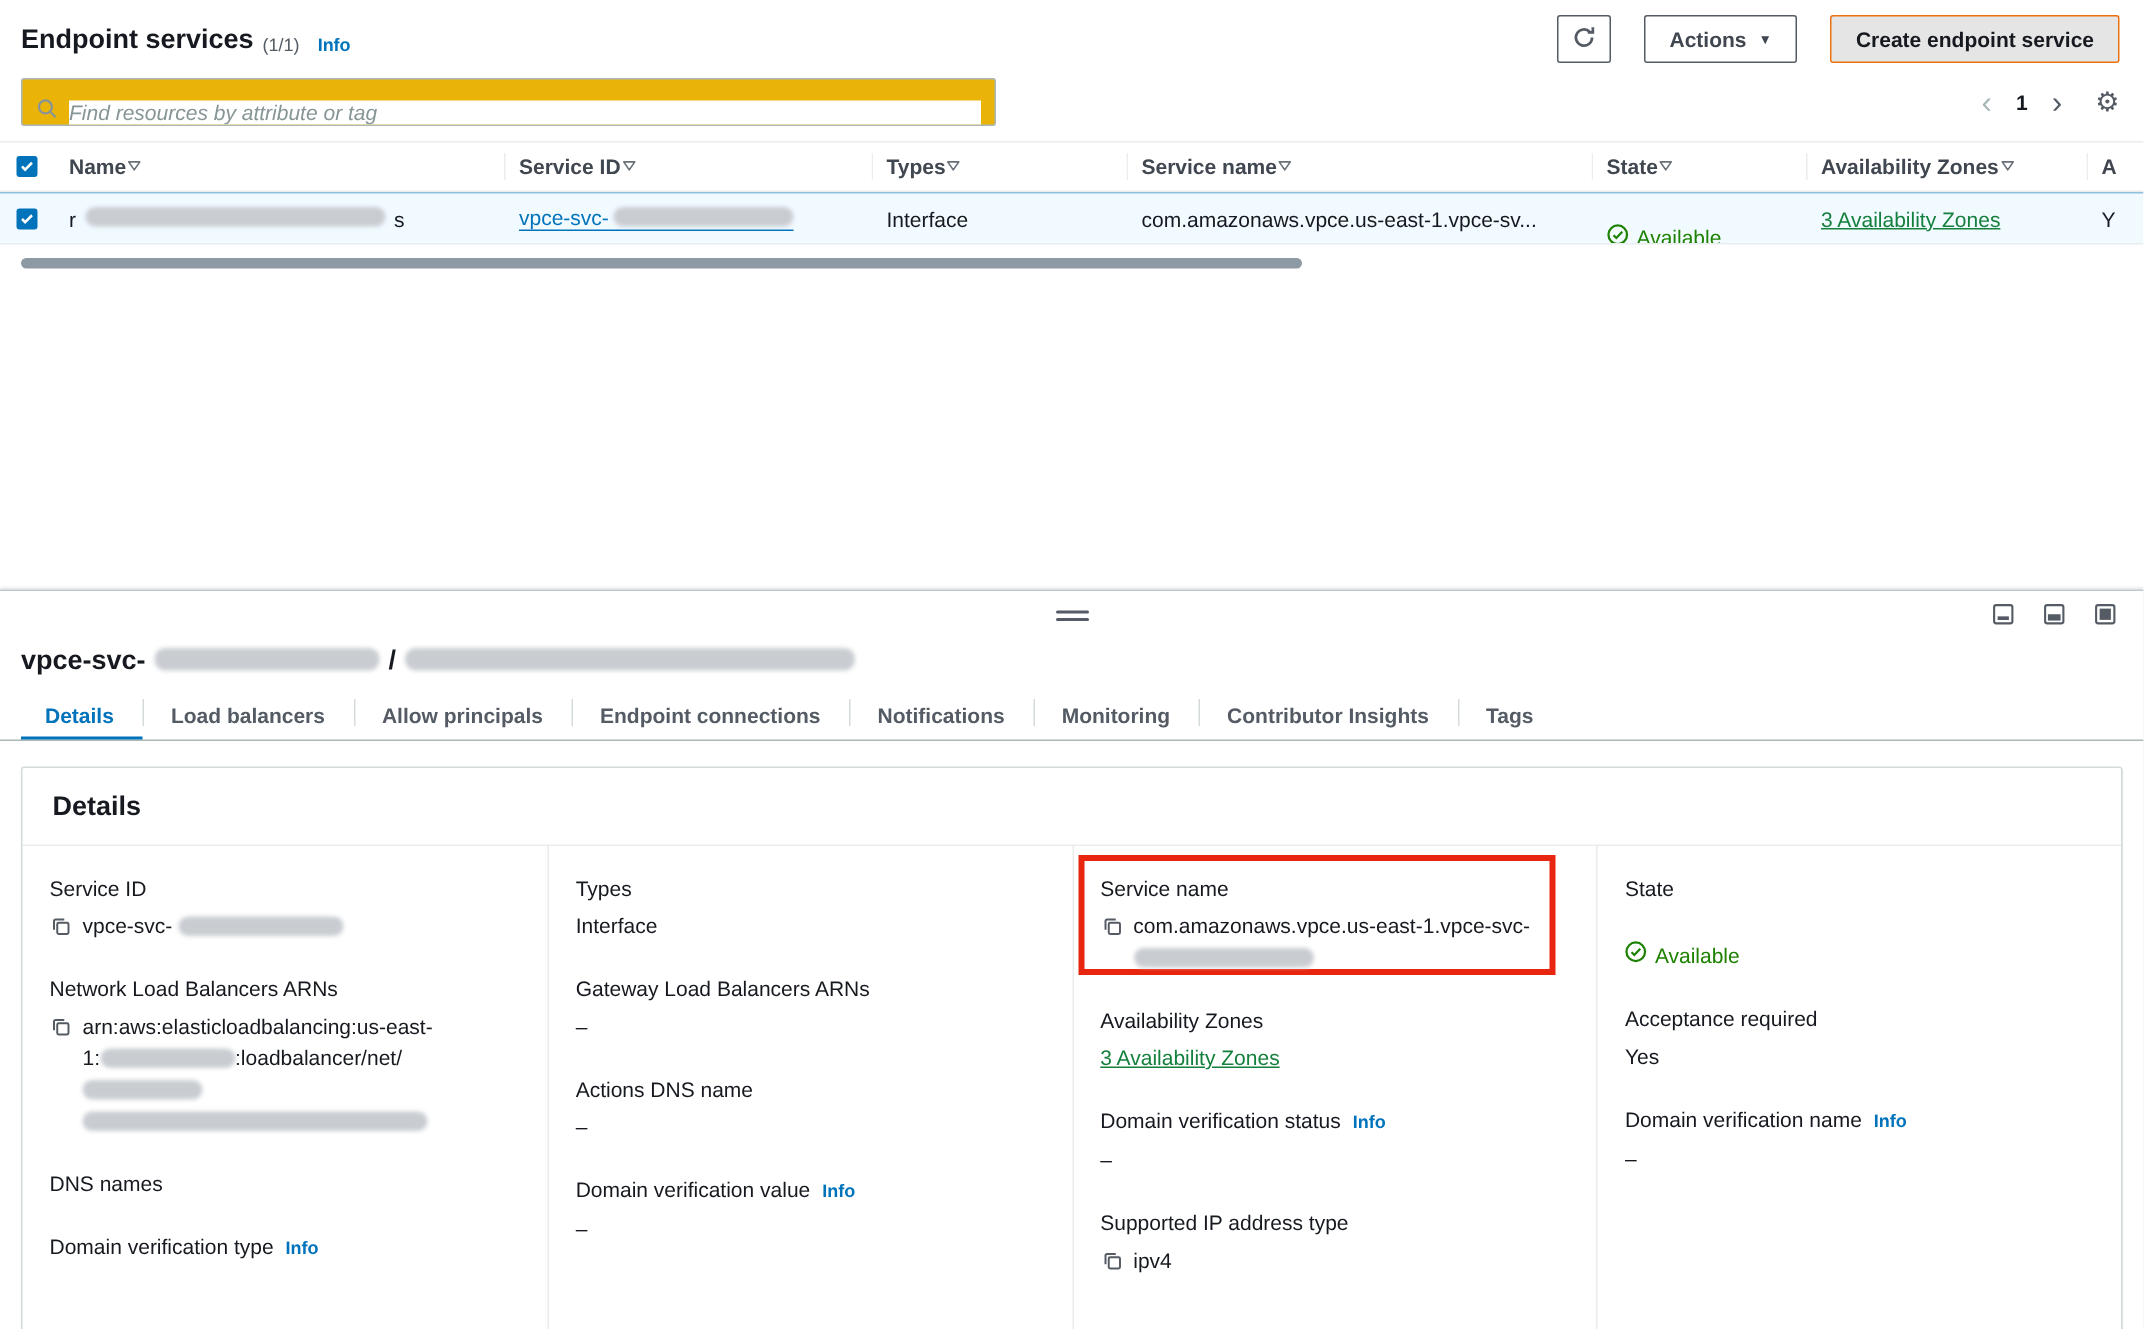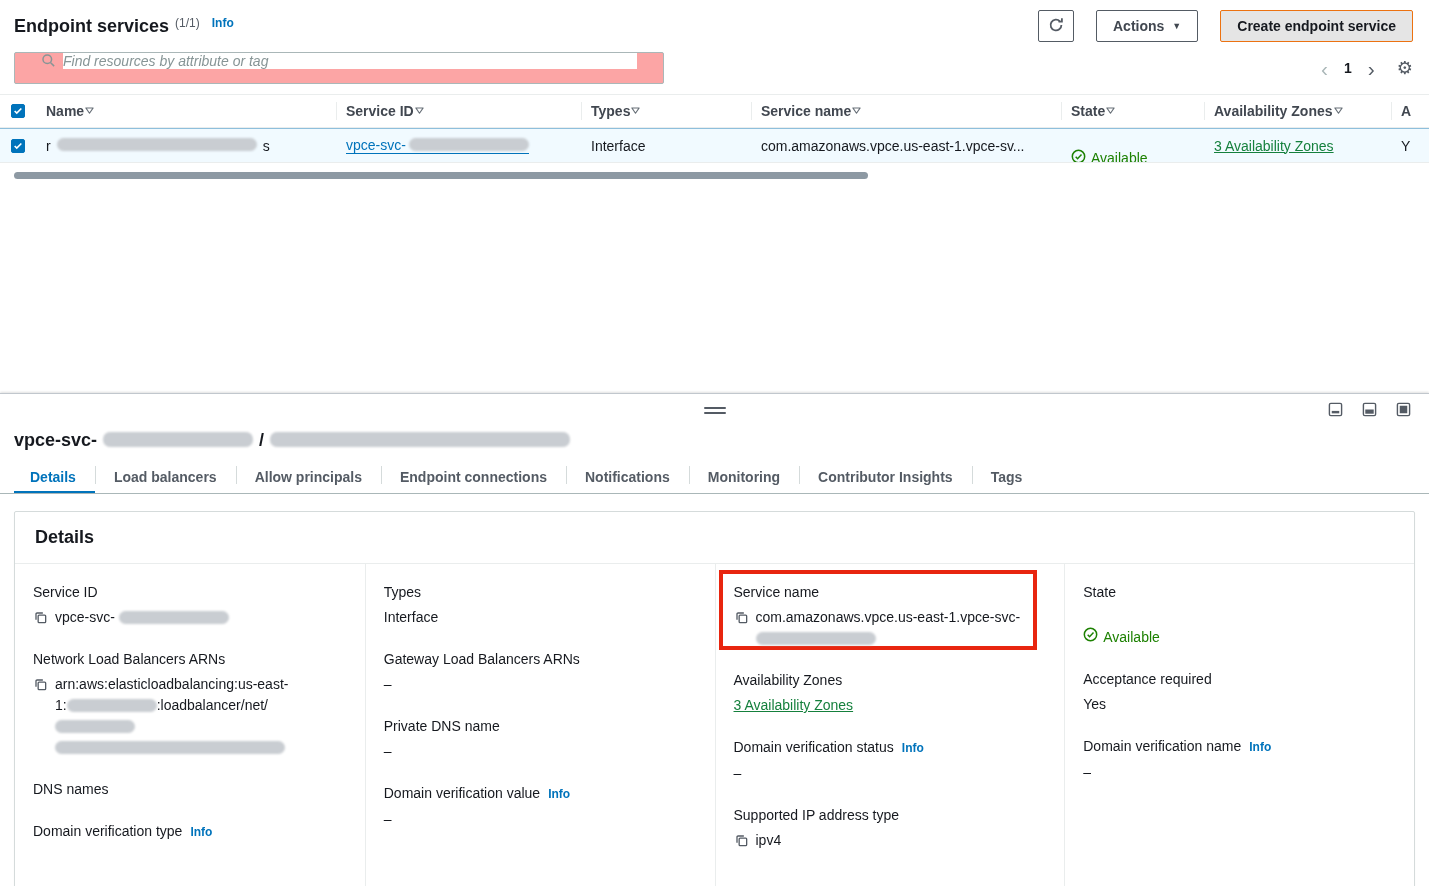--- a/index.html
+++ b/index.html
@@ -2,35 +2,35 @@
 <html><head>
 <meta charset="utf-8">
 <style>
   * { margin:0; padding:0; box-sizing:border-box; }
   html,body { width:1429px; height:886px; overflow:hidden; background:#fff;
     font-family:"Liberation Sans", sans-serif; font-size:14px; color:#16191f; }
 
   
   .top-section { height:393px; position:relative; background:#fff; }
   .toolbar { display:flex; justify-content:space-between; align-items:center; padding:10px 16px 8px 14px; }
-  .toolbar-left { display:flex; align-items:flex-start; gap:6px; }
+  .toolbar-left { display:flex; align-items:flex-end; gap:6px; }
   .toolbar-left h1 { font-size:18px; font-weight:700; }
   .res-count { font-size:12px; font-weight:400; color:#545b64; }
   .info-link { font-size:12px; font-weight:700; color:#0073bb; text-decoration:none; margin-left:6px; cursor:pointer; }
   .toolbar-right { display:flex; align-items:flex-start; gap:22px; }
   .btn { height:32px; border:1px solid #545b64; border-radius:2px; background:#fff; color:#414750;
          font-weight:700; font-size:14px; padding:0 16px; display:flex; align-items:center; gap:8px;
          font-family:inherit; cursor:pointer; }
   .btn.icon-only { padding:0 9px; }
   .btn.primary { background:#e5e5e5; border-color:#ec7211; color:#16191f; }
   .caret { font-size:9px; position:relative; top:0px; }
 
   .search-row { display:flex; justify-content:space-between; align-items:center; padding:2px 16px 10px 14px; }
   .search-box { width:650px; height:32px; border:1px solid #aab7b8; border-radius:2px; display:flex;
-                align-items:flex-start; gap:7px; padding:0 26px; background:#fca5a5; }
+                align-items:flex-end; gap:7px; padding:0 9px; background:#eab308; }
   .search-box input { border:none; outline:none; flex:1; font-size:14px; font-family:inherit; color:#16191f; }
   .search-box input::placeholder { font-style:italic; color:#879596; }
   .paging { display:flex; align-items:center; gap:16px; color:#545b64; }
   .chev { font-size:21px; line-height:1; cursor:pointer; color:#545b64; }
   .chev.disabled { color:#aab7b8; }
   .pagenum { font-weight:700; color:#16191f; cursor:pointer; }
   .gear { font-size:18px; color:#545b64; cursor:pointer; margin-left:6px; }
 
   
   .grid { width:100%; }
@@ -341,21 +341,21 @@
       <div class="col">
         <div class="field">
           <div class="field-label">Types</div>
           <div class="val">Interface</div>
         </div>
         <div class="field">
           <div class="field-label">Gateway Load Balancers ARNs</div>
           <div class="val">–</div>
         </div>
         <div class="field">
-          <div class="field-label">Private DNS name</div>
+          <div class="field-label">Actions DNS name</div>
           <div class="val">–</div>
         </div>
         <div class="field">
           <div class="field-label">
             <span>Domain verification value</span><span class="info-sm">Info</span>
           </div>
           <div class="val">–</div>
         </div>
       </div>
 

